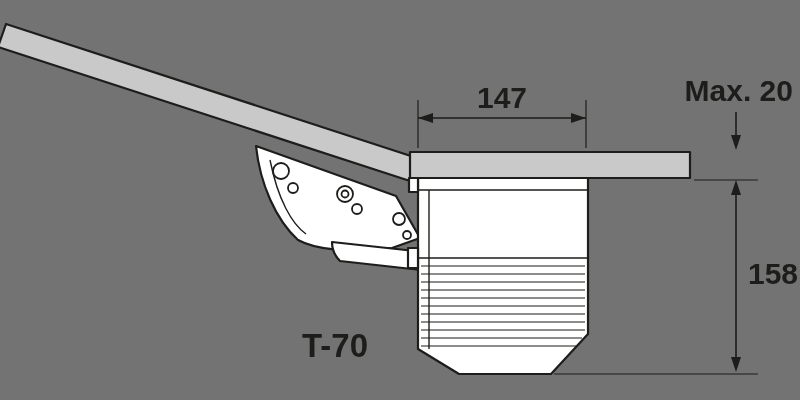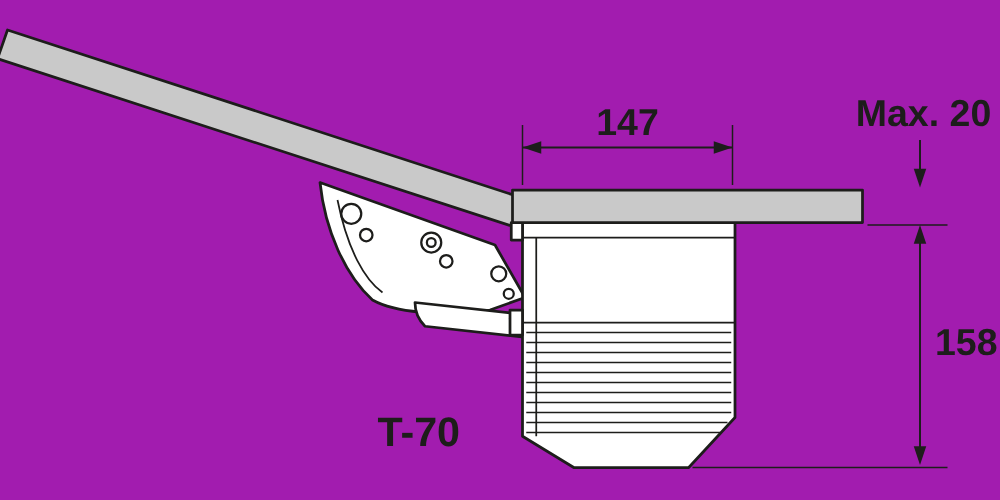--- a/index.html
+++ b/index.html
@@ -4,21 +4,21 @@
 <style>
   html, body {
     margin: 0;
     padding: 0;
     background: #ffffff;
   }
   .stage {
     width: 800px;
     height: 400px;
     position: relative;
-    background: #a21caf;
+    background: #737373;
     overflow: hidden;
   }
   svg { display: block; }
   .outline  { fill: #ffffff; stroke: #1d1d1b; stroke-width: 2.2; stroke-linejoin: round; }
   .grayfill { stroke: #1d1d1b; stroke-width: 2.2; stroke-linejoin: round; }
   .detail   { fill: none; stroke: #1d1d1b; stroke-width: 1.4; }
   .hatch    { fill: none; stroke: #1d1d1b; stroke-width: 1.2; }
   .dimline  { fill: none; stroke: #1d1d1b; stroke-width: 1.6; }
   .extline  { fill: none; stroke: #1d1d1b; stroke-width: 1.2; }
   .arrow    { fill: #1d1d1b; stroke: none; }

